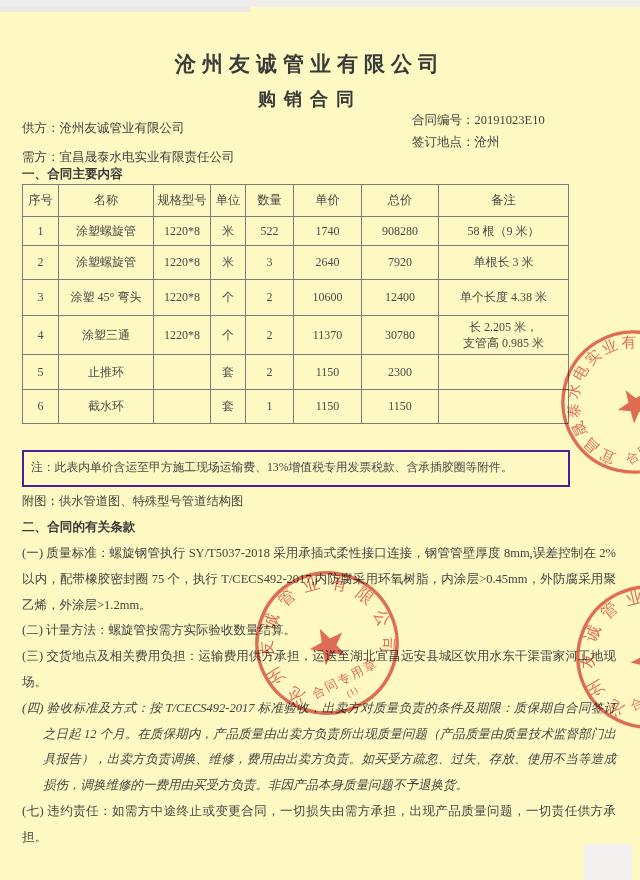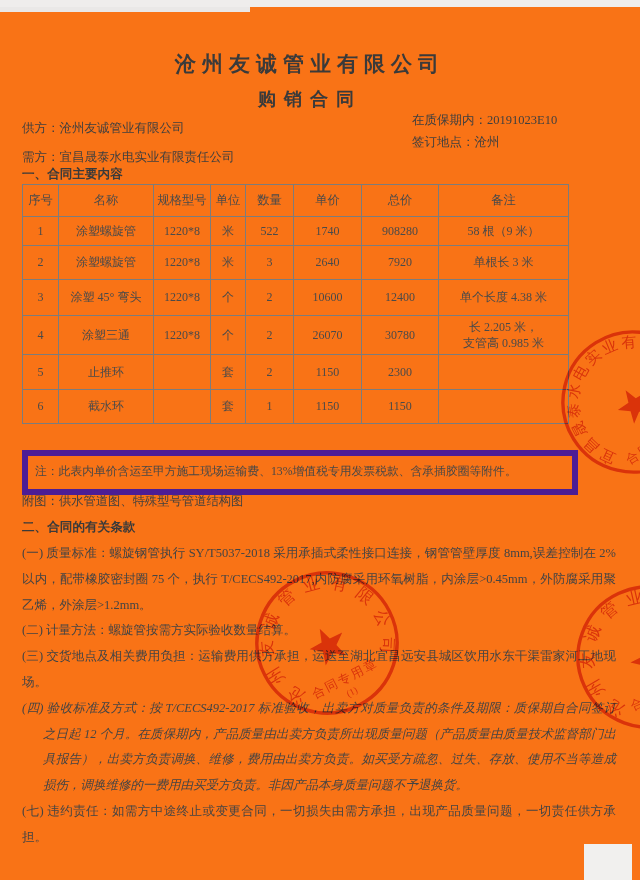--- a/index.html
+++ b/index.html
@@ -1,18 +1,18 @@
 <!DOCTYPE html>
 <html><head>
 <meta charset="utf-8">
 <style>
   html,body { margin:0; padding:0; background:#ffffff; }
   .page {
     position:relative; width:640px; height:880px; overflow:hidden;
-    background:#f97316; color:#3f3f3f;
+    background:#fef9c3; color:#3f3f3f;
     font-family:"Liberation Serif","DejaVu Serif",serif;
   }
   .scan-top    { position:absolute; left:0; top:0; width:640px; height:7px; background:#efedec; }
   .scan-top2   { position:absolute; left:0; top:7px; width:250px; height:5px; background:#eae8e7; }
   .scan-corner { position:absolute; right:8px; bottom:0; width:48px; height:36px; background:#f1f0ee; }
 
   .title1 { position:absolute; top:50px; left:0; width:620px; margin:0; text-align:center;
             font-size:21px; font-weight:600; letter-spacing:6px; color:#3a3a3a; }
   .title2 { position:absolute; top:87px; left:0; width:620px; margin:0; text-align:center;
             font-size:18px; font-weight:600; letter-spacing:8px; color:#3a3a3a;font-family:Liberation Serif, serif; }
@@ -40,21 +40,21 @@
   table.items tr:nth-child(3) td { height:31px; }
   table.items tr:nth-child(4) td { height:33px; }
   table.items tr:nth-child(5) td { height:36px; }
   table.items tr:nth-child(6) td { height:32px; }
   table.items tr:nth-child(7) td { height:31px; }
   table.items tr:nth-child(8) td { height:37px; }
   td.remark { white-space:pre-line; line-height:1.35;margin-left:28px; }
 
   .notebox {
     position:absolute; left:22px; top:450px; width:530px;
-    border:6px solid #4c1d95; padding:8px 7px 9px 7px; font-size:11.8px; color:#474747;
+    border:2px solid #4c1d95; padding:8px 7px 9px 7px; font-size:11.8px; color:#474747;
     white-space:nowrap;
   }
   .attachment { position:absolute; left:22px; top:493px; font-size:12.3px; }
 
   .terms { position:absolute; left:22px; top:541px; width:594px;
            font-size:12.5px; line-height:25.8px; text-align:justify; color:#444; }
   .terms p { margin:0; }
   .terms p.hang { padding-left:21px; text-indent:-21px;font-style:italic; }
 
   svg.seal { position:absolute; mix-blend-mode:multiply; opacity:0.82; pointer-events:none; }
@@ -78,21 +78,21 @@
 
   <div class="party buyer">
     <span>需方：</span><span>宜昌晟泰水电实业有限责任公司</span>
   </div>
   <div class="party supplier">
     <span>供方：</span><span>沧州友诚管业有限公司</span>
   </div>
 
   <div class="meta">
     <div>
-      <span>在质保期内：</span><span>20191023E10</span>
+      <span>合同编号：</span><span>20191023E10</span>
     </div>
     <div>
       <span>签订地点：</span><span>沧州</span>
     </div>
   </div>
 
   <div class="sec-heading sec1">一、合同主要内容</div>
 
   <table class="items">
     <colgroup>
@@ -145,21 +145,21 @@
       <td>10600</td>
       <td>12400</td>
       <td class="remark">单个长度 4.38 米</td>
     </tr>
     <tr>
       <td>4</td>
       <td>涂塑三通</td>
       <td>1220*8</td>
       <td>个</td>
       <td>2</td>
-      <td>26070</td>
+      <td>11370</td>
       <td>30780</td>
       <td class="remark">长 2.205 米，
 支管高 0.985 米</td>
     </tr>
     <tr>
       <td>5</td>
       <td>止推环</td>
       <td></td>
       <td>套</td>
       <td>2</td>

